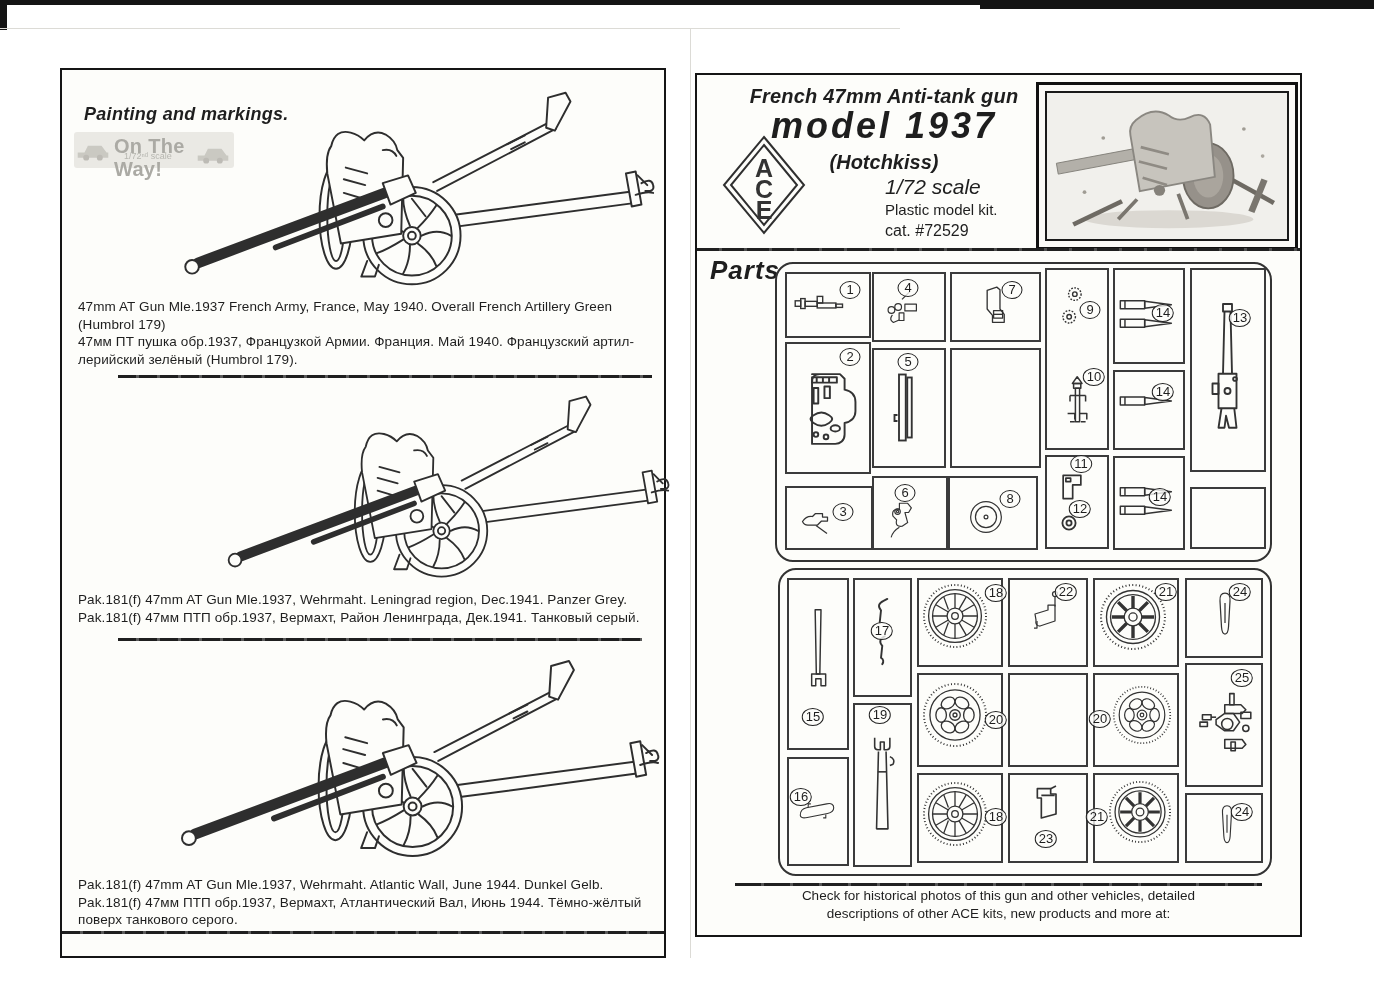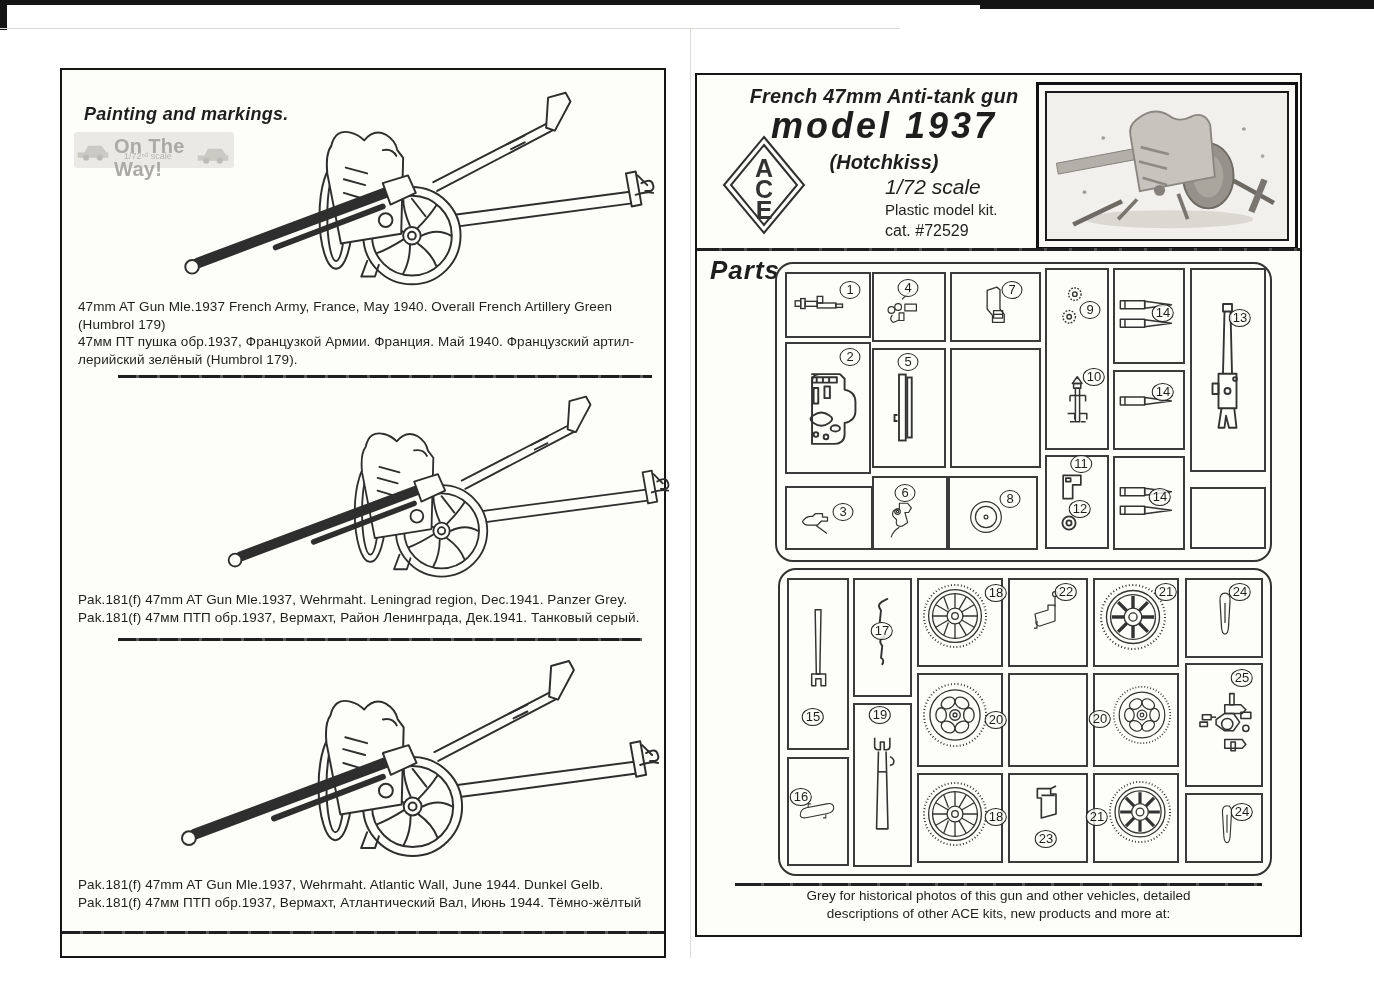--- a/index.html
+++ b/index.html
@@ -373,20 +373,21 @@
         <div class="note-line">47мм ПТ пушка обр.1937, Французкой Армии. Франция. Май 1940. Французский артил-</div>
         <div class="note-line">лерийский зелёный (Humbrol 179).</div>
       </div>
       <div class="note" style="top: 521px;">
         <div class="note-line">Pak.181(f) 47mm AT Gun Mle.1937, Wehrmaht. Leningrad region, Dec.1941. Panzer Grey.</div>
         <div class="note-line">Pak.181(f) 47мм ПТП обр.1937, Вермахт, Район Ленинграда, Дек.1941. Танковый серый.</div>
       </div>
       <div class="note" style="top: 806px;">
         <div class="note-line">Pak.181(f) 47mm AT Gun Mle.1937, Wehrmaht. Atlantic Wall, June 1944. Dunkel Gelb.</div>
         <div class="note-line">Pak.181(f) 47мм ПТП обр.1937, Вермахт, Атлантический Вал, Июнь 1944. Тёмно-жёлтый</div>
+        <div class="note-line">поверх танкового серого.</div>
       </div>
     </div>
 
   <div class="divider" style="left:56px;top:305px;width:534px;"></div>
   <div class="divider" style="left:56px;top:568px;width:524px;"></div>
   <div class="divider" style="left:0px;top:861px;width:602px;"></div>
 </div>
 
 <div class="page" id="page-right">
   <div class="rp-title1">French 47mm Anti-tank gun</div>
@@ -405,21 +406,21 @@
           <use href="#photo"></use>
         </svg>
     </div>
   </div>
 
   <div class="hsep" style="top:173px;"></div>
   <div class="parts-label">Parts</div>
 
   <div class="rp-footer-rule" style="top:808px;"></div>
   <div class="rp-footer" style="top:812px;">
-    <div class="rpf-line">Grey for historical photos of this gun and  other vehicles, detailed</div>
+    <div class="rpf-line">Check for historical photos of this gun and  other vehicles, detailed</div>
     <div class="rpf-line">descriptions of other ACE kits, new products and more at:</div>
   </div>
 <div class="sprue" style="left: 78px; top: 187px; width: 493px; height: 296px;"></div>
     <div class="pbox" style="left: 88px; top: 197px; width: 82px; height: 62px;"></div>
     <div class="pbox" style="left: 88px; top: 267px; width: 82px; height: 128px;"></div>
     <div class="pbox" style="left: 88px; top: 411px; width: 84px; height: 60px;"></div>
     <div class="pbox" style="left: 175px; top: 197px; width: 70px; height: 66px;"></div>
     <div class="pbox" style="left: 175px; top: 273px; width: 70px; height: 116px;"></div>
     <div class="pbox" style="left: 175px; top: 401px; width: 72px; height: 70px;"></div>
     <div class="pbox" style="left: 253px; top: 197px; width: 87px; height: 66px;"></div>

